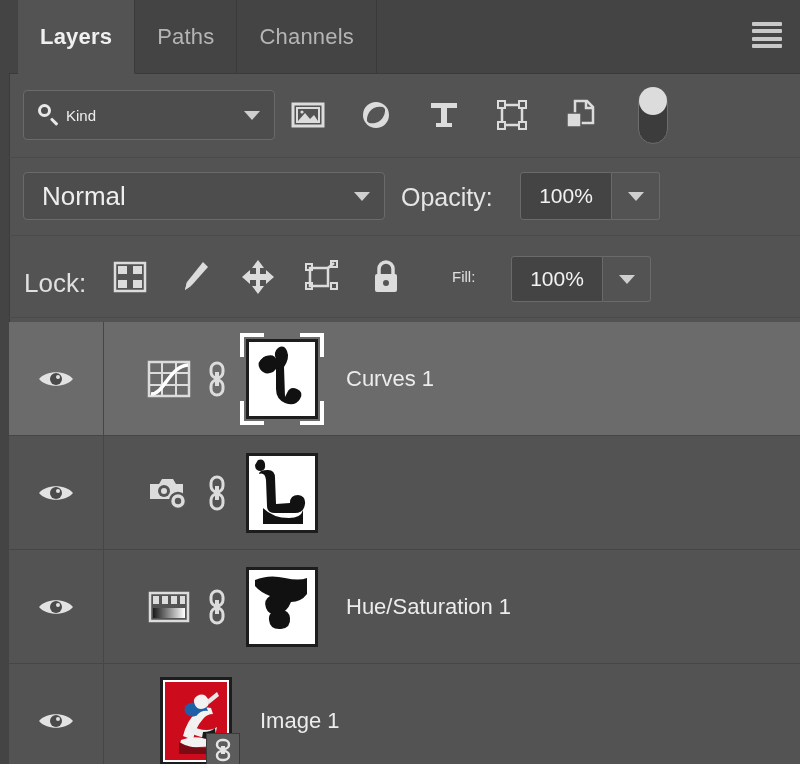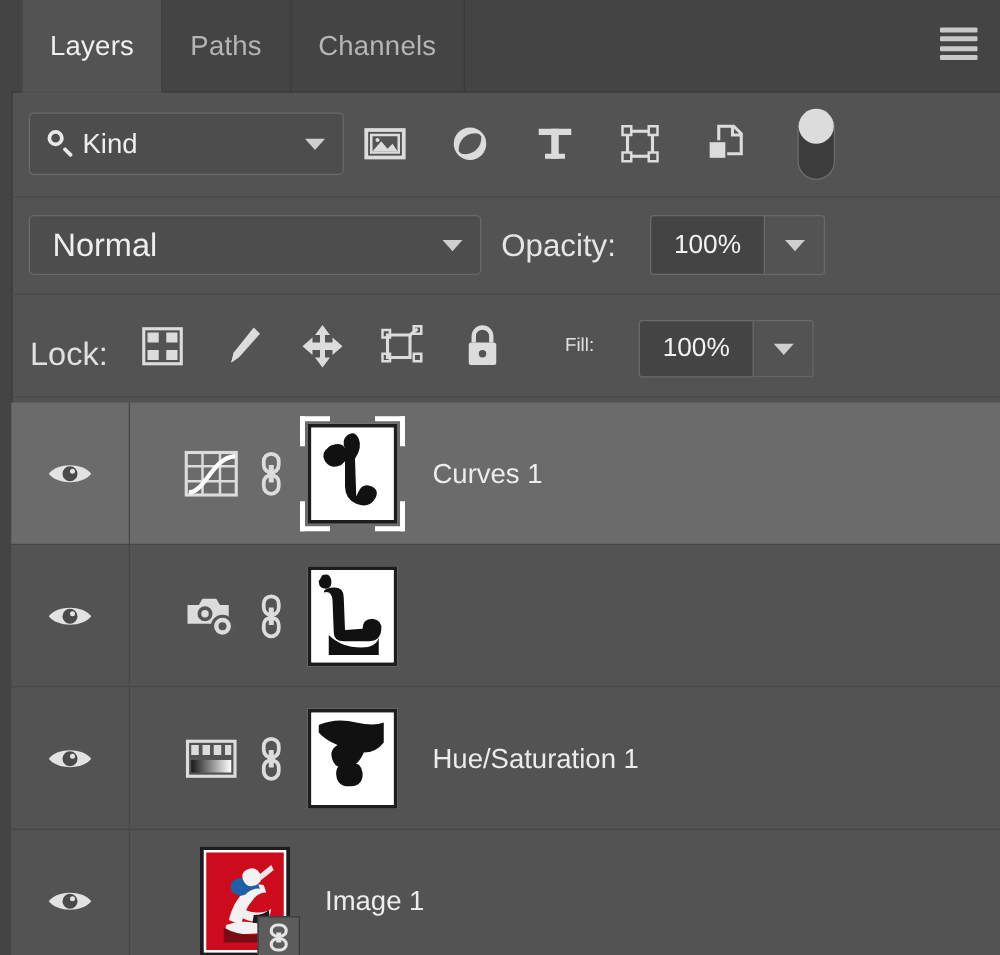--- a/index.html
+++ b/index.html
@@ -54,21 +54,21 @@
     font-size: 22px;
     color: #b5b5b5;
     border-right: 1px solid #3a3a3a;
     box-sizing: border-box;
     cursor: default;
     letter-spacing: .2px;
   }
   .tab.active {
     background: #535353;
     color: #f0f0f0;
-    font-weight: normal;
+    font-weight: bold;
     border-bottom: 1px solid #535353;
   }
   .hamburger {
     position: absolute;
     right: 18px; top: 22px;
     width: 30px; height: 26px;
     display: flex;
     flex-direction: column;
     justify-content: space-between;
     cursor: default;
@@ -93,21 +93,21 @@
     left: 14px; top: 16px;
     width: 252px; height: 50px;
     background: #4d4d4d;
     border: 1px solid #6a6a6a;
     border-radius: 4px;
     display: flex;
     align-items: center;
     box-sizing: border-box;
   }
   .kind-label {
-    font-size: 22px;
+    font-size: 15px;
     color: #eeeeee;
     margin-left: 6px;
   }
   .mag {
     margin-left: 14px;
     width: 22px; height: 22px;
     position: relative;
     flex: none;
   }
   .mag::before {

